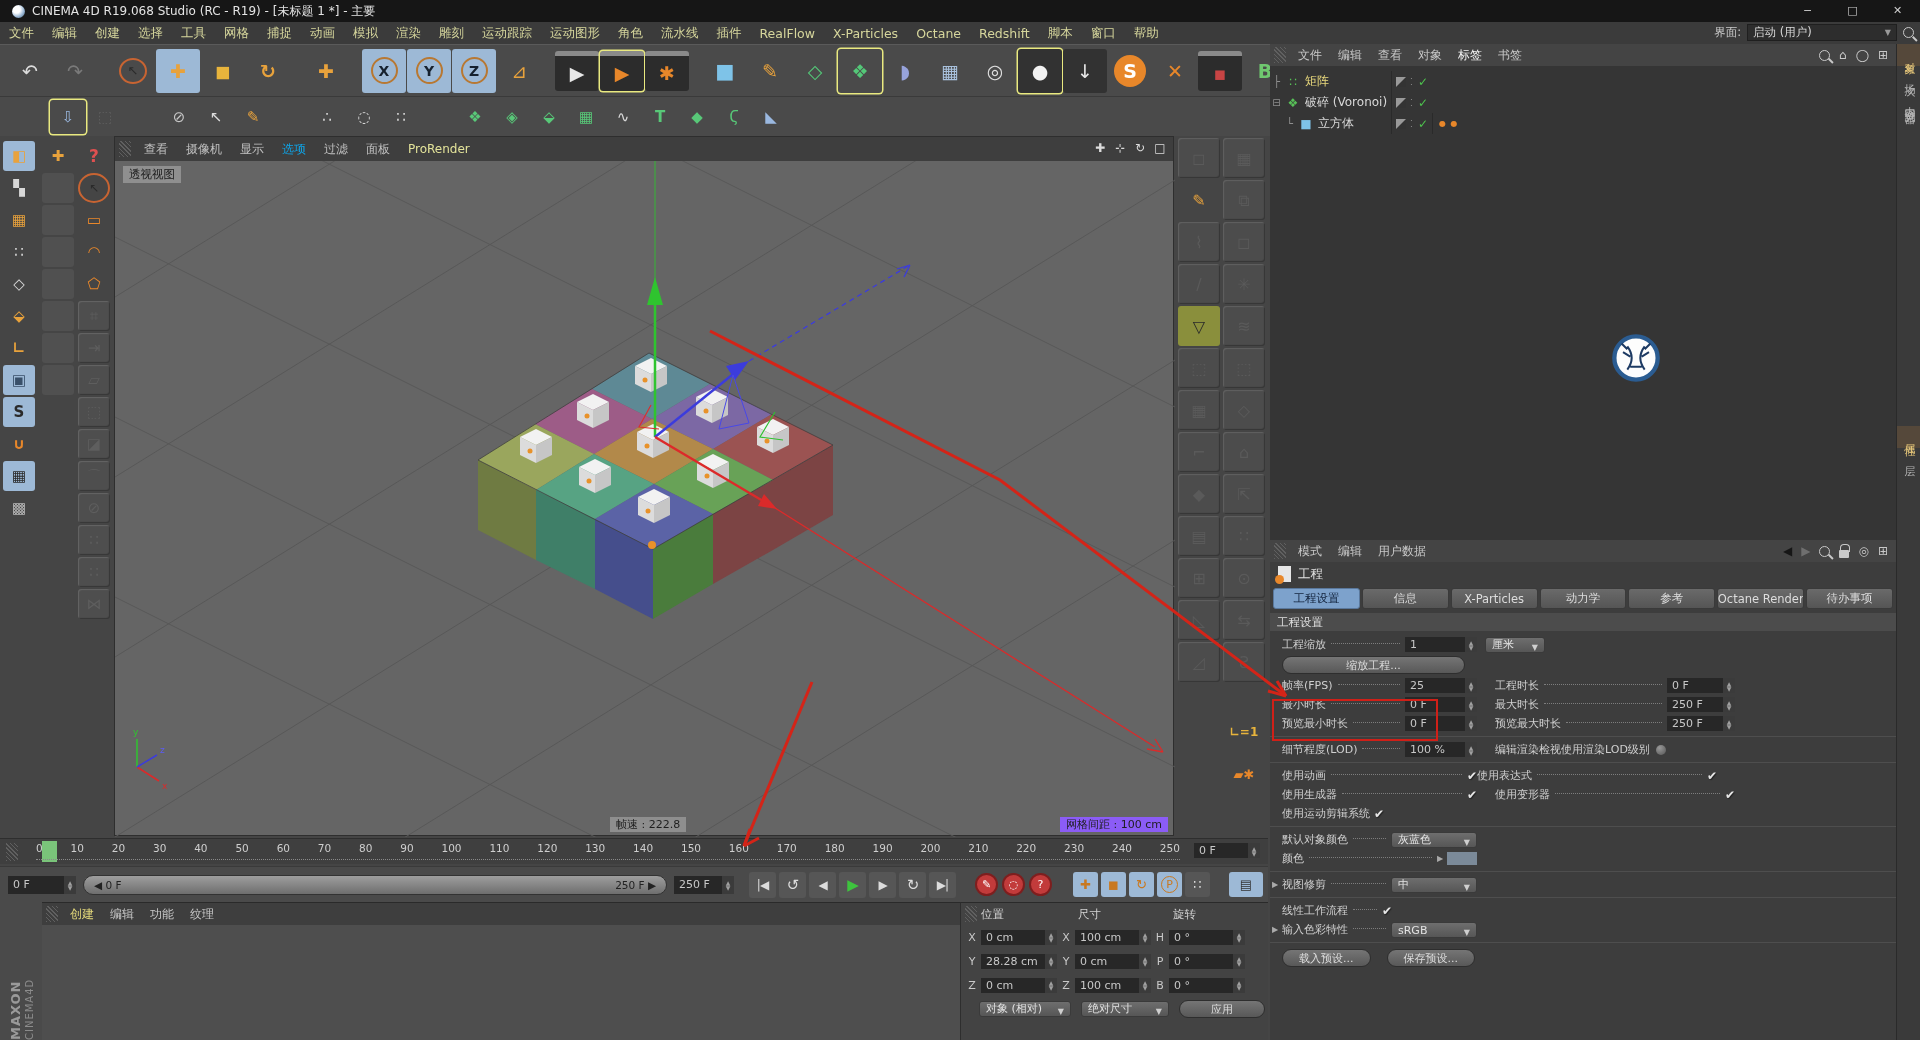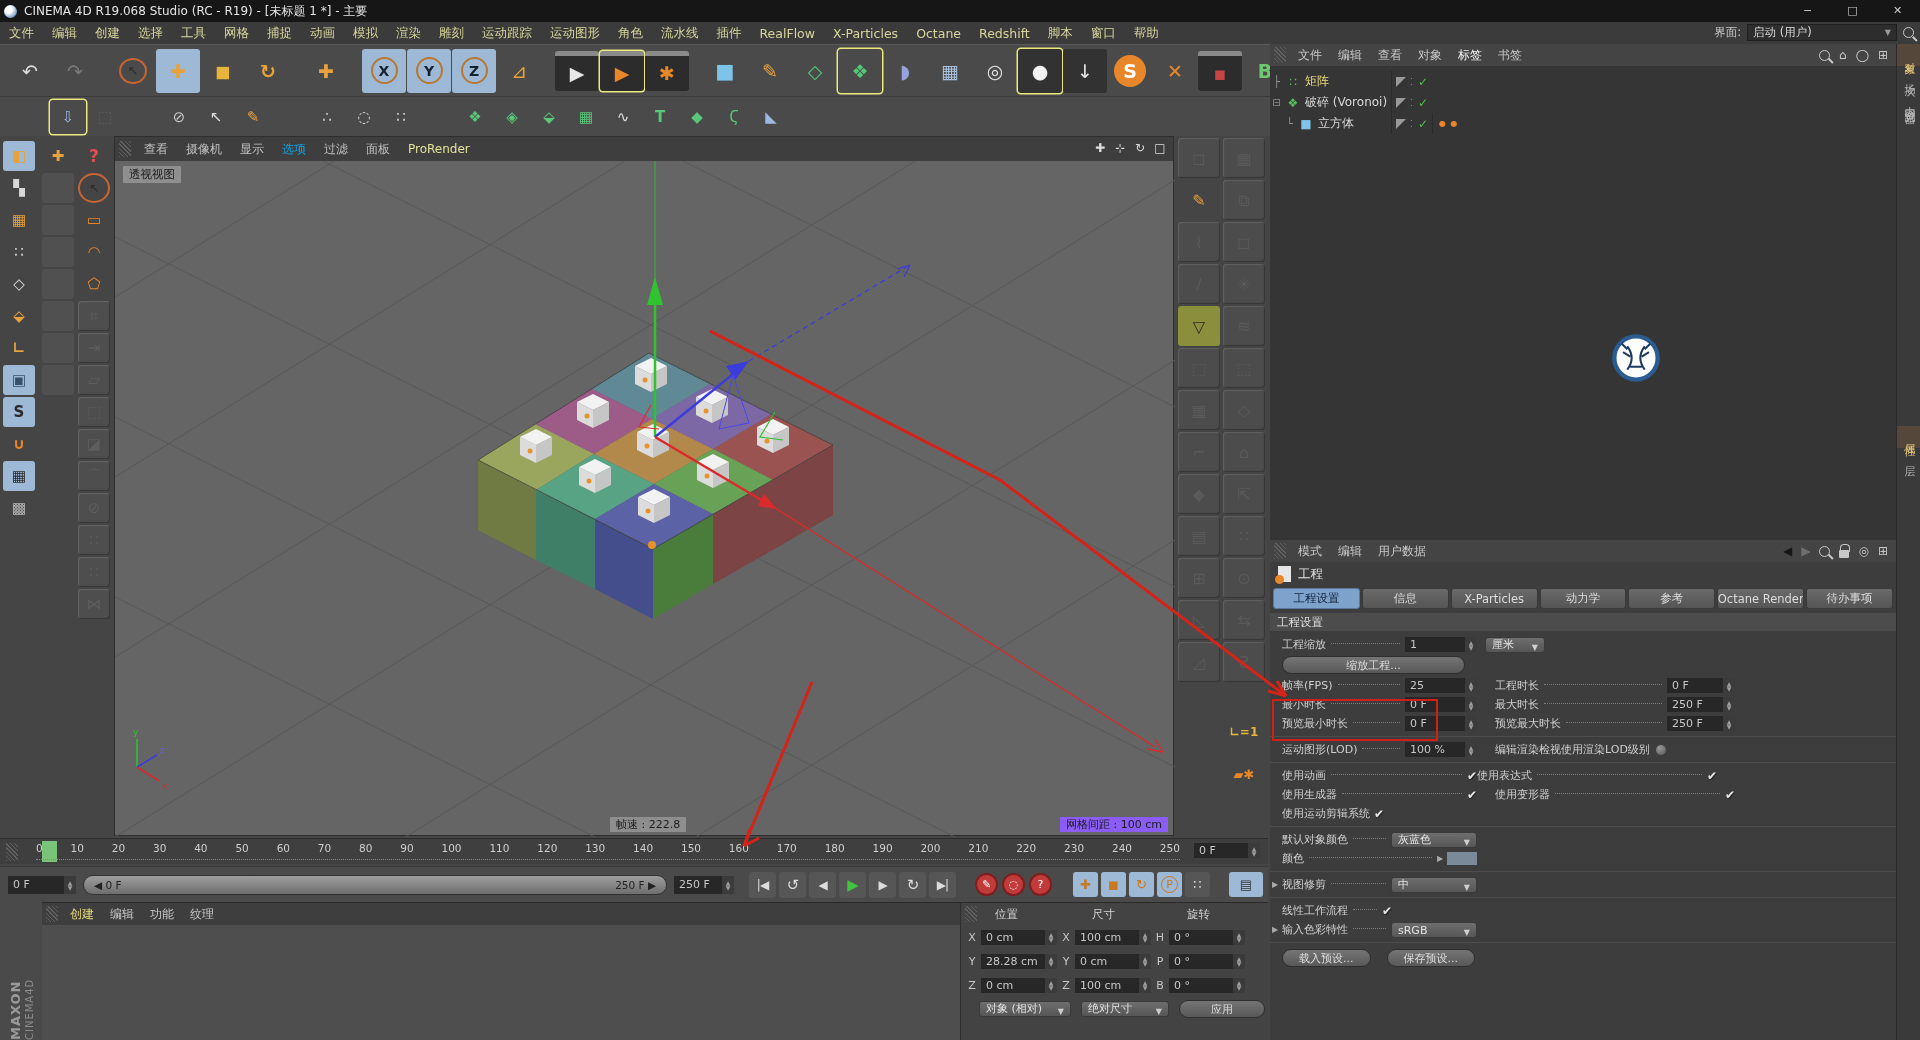--- a/index.html
+++ b/index.html
@@ -3,21 +3,21 @@
 <meta charset="utf-8">
 <style>
   *{box-sizing:border-box;margin:0;padding:0}
   html,body{background:#222}
   #app{position:relative;width:1920px;height:1040px;background:#454545;overflow:hidden;
        font-family:"DejaVu Sans","Liberation Sans",sans-serif;color:#d8d8d8;cursor:default}
   .abs{position:absolute}
   .flex{display:flex;align-items:center}
   .grip{width:12px;height:70%;background:repeating-linear-gradient(45deg,#606060 0 1px,transparent 1px 3px);flex:none;margin:0 4px}
   
-  #titlebar{left:0;top:0;width:1920px;height:22px;background:#161616;display:flex;align-items:center;padding-left:4px;font-size:12px;color:#e4e4e4}
+  #titlebar{left:0;top:0;width:1920px;height:22px;background:#161616;display:flex;align-items:center;padding-left:12px;font-size:12px;color:#e4e4e4}
   .c4dlogo{width:13px;height:13px;border-radius:50%;background:radial-gradient(circle at 35% 35%,#fff 0 30%,#9db9d6 60%,#32536e);margin-right:7px;flex:none}
   #winctl{position:absolute;right:0;top:0;height:22px;display:flex}
   #winctl span{width:45px;text-align:center;line-height:22px;font-size:11px;color:#cfcfcf}
   
   #menubar{left:0;top:22px;width:1920px;height:22px;background:#3b3b3b;display:flex;align-items:center;font-size:12.5px}
   .mitem{padding:0 9px;color:#d6d69c;white-space:nowrap}
   .mitem.hl{color:#f4f4f4}
   .mitem.accent{color:#e6e69a}
   #ifacebox{position:absolute;right:6px;top:24px;display:flex;align-items:center;gap:6px;font-size:11.5px;color:#c9c9c9}
   .ddbox{background:#2d2d2d;border:1px solid #1f1f1f;height:17px;display:flex;align-items:center;justify-content:space-between;padding:0 5px;color:#dadada}
@@ -1052,21 +1052,21 @@
             <span class="spin">
               <i>▲</i>
               <i>▼</i>
             </span>
           </div>
       </div>
     </div>
     <div class="sepline"></div>
     <div class="srow">
       <div class="pair">
-        <span class="lbl">运动图形(LOD)</span>
+        <span class="lbl">细节程度(LOD)</span>
           <span class="lead"></span>
         <div class="fld">
             <span class="v">100 %</span>
             <span class="spin">
               <i>▲</i>
               <i>▼</i>
             </span>
           </div>
       </div>
       <span class="lbl" style="margin-left:18px">编辑渲染检视使用渲染LOD级别</span>
@@ -1293,21 +1293,21 @@
           <div class="mitem">编辑</div>
           <div class="mitem">功能</div>
           <div class="mitem">纹理</div>
         </div>
     </div>
   </div>
 
   <div id="coords" class="abs">
     <div id="coordhdr">
       <span class="grip"></span>
-      <span style="margin-left:14px">位置</span>
+      <span style="">位置</span>
       <span style="margin-left:74px">尺寸</span>
       <span style="margin-left:72px">旋转</span>
     </div>
     <div class="crow">
       <span class="axl">X</span>
       <div class="fld">
           <span class="v">0 cm</span>
           <span class="spin">
             <i>▲</i>
             <i>▼</i>

